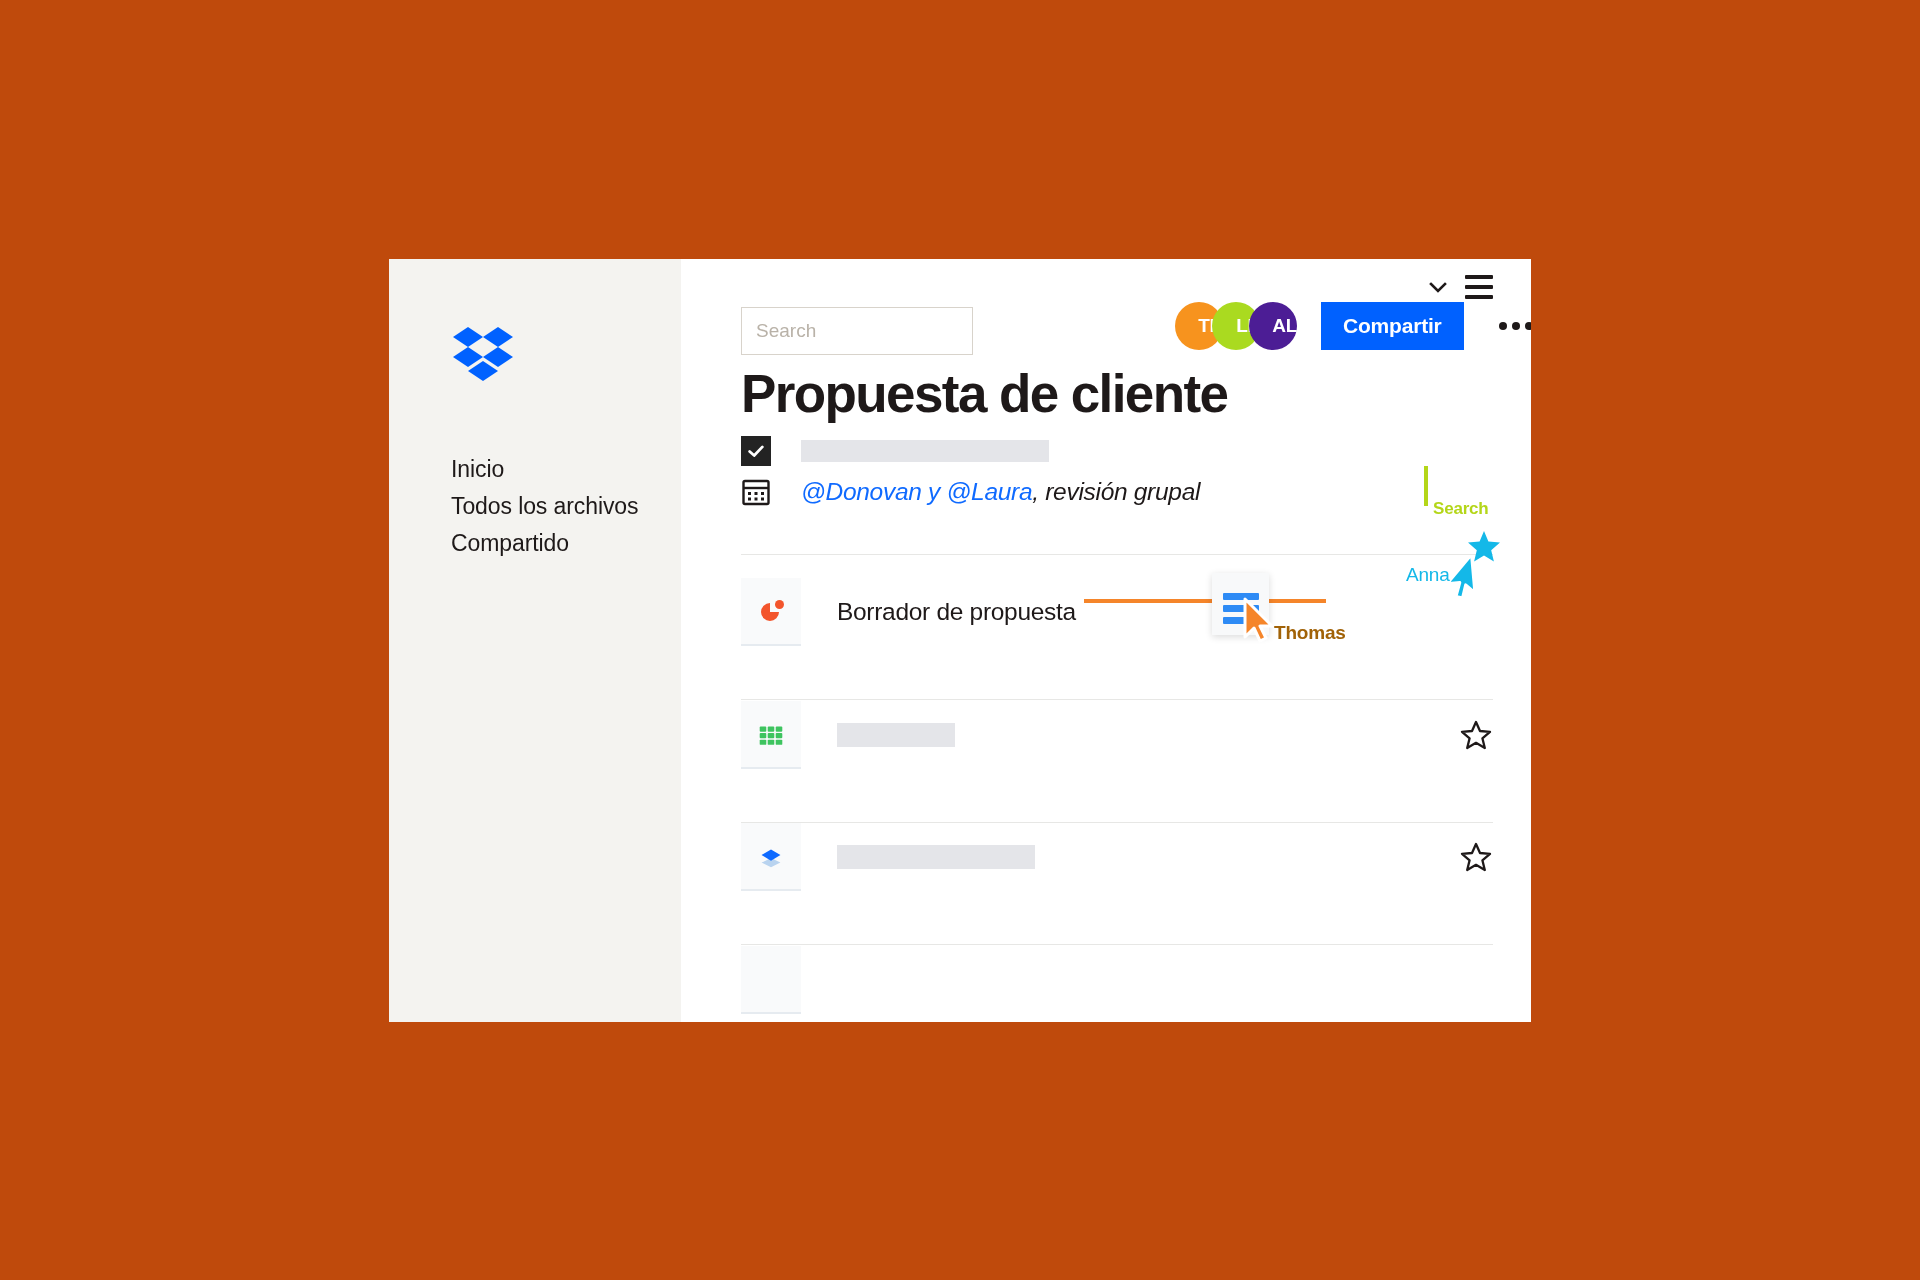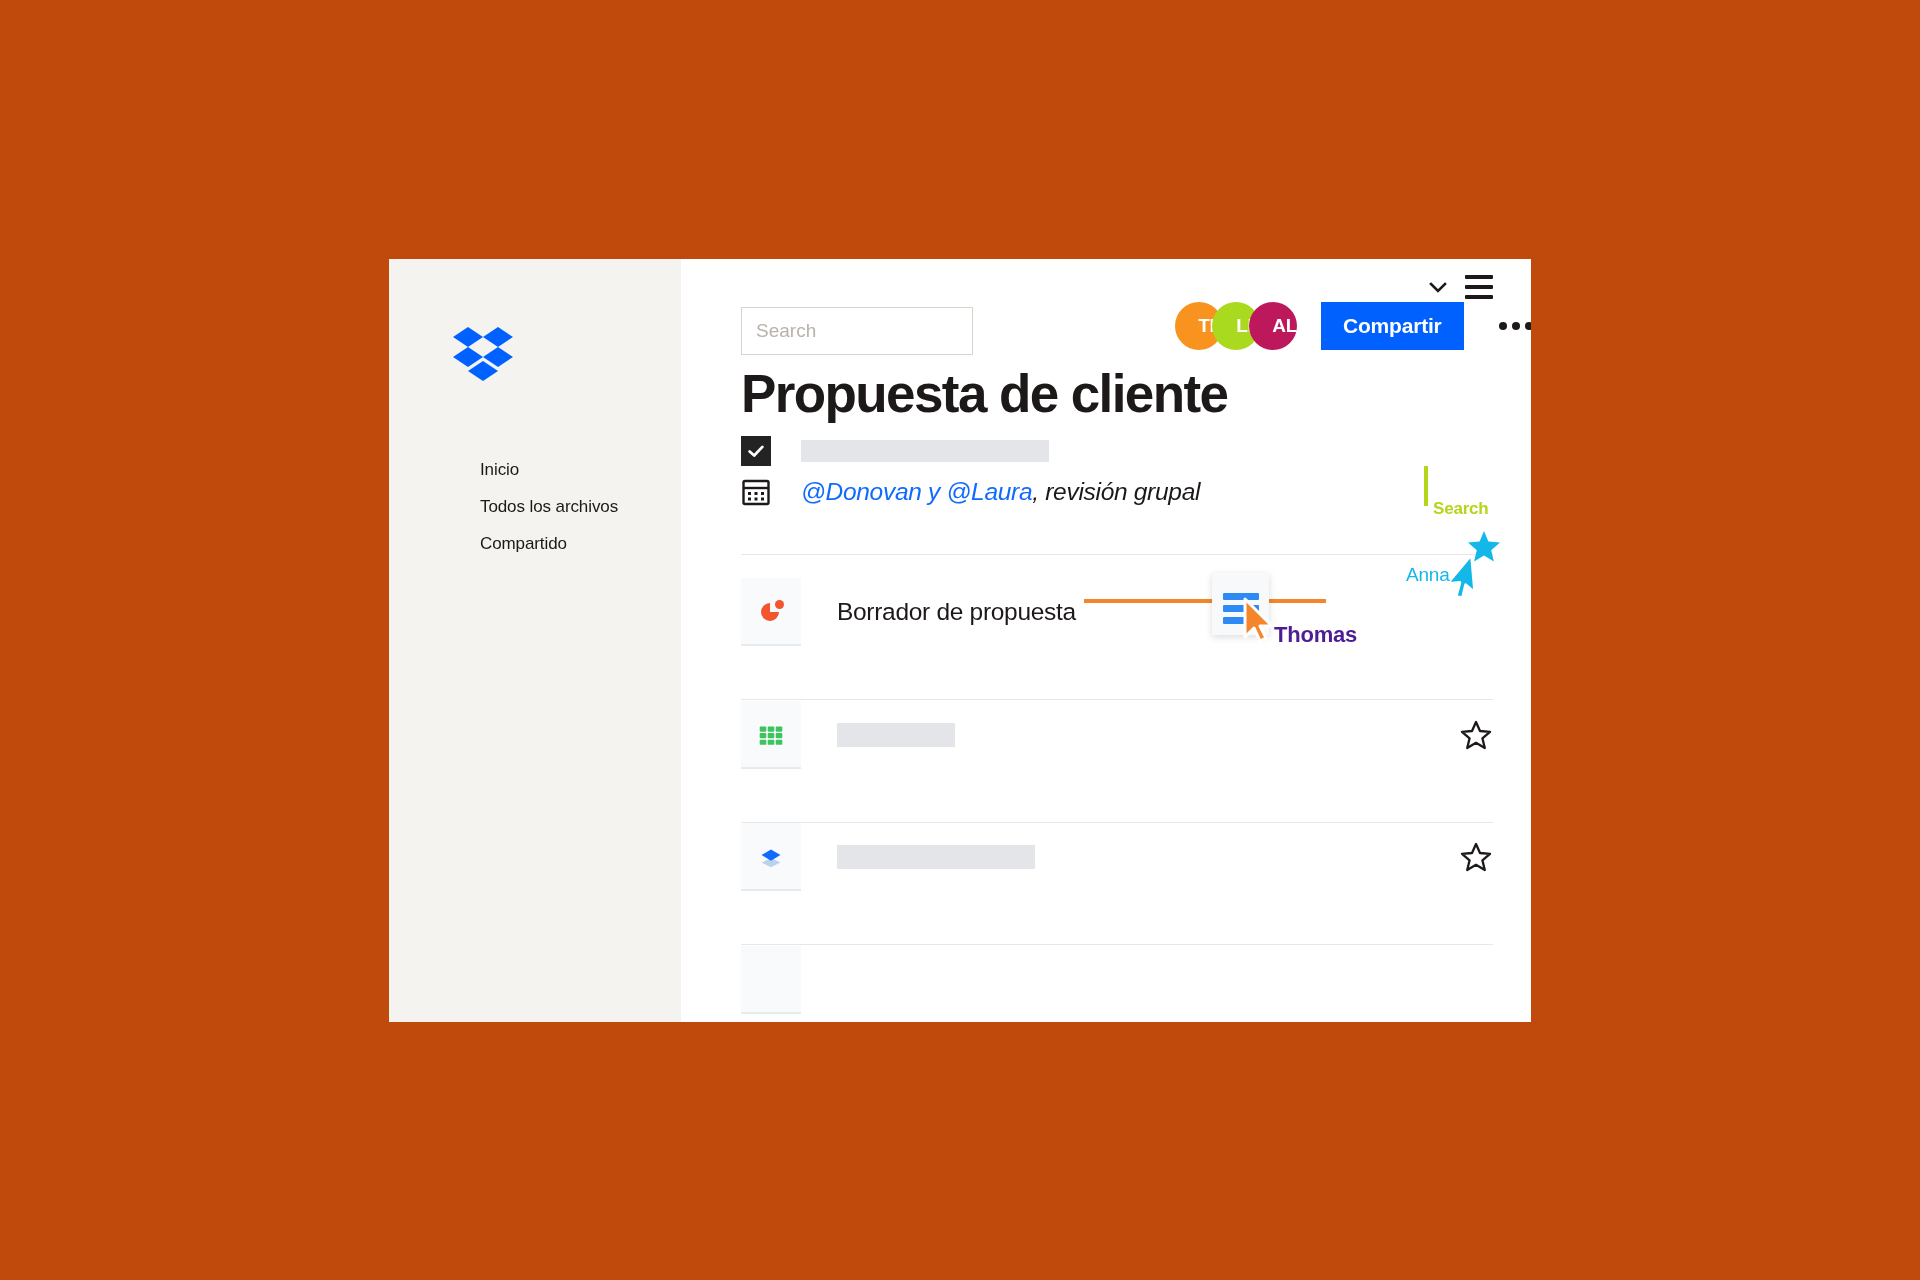--- a/index.html
+++ b/index.html
@@ -47,27 +47,26 @@
     width: 60px;
     height: 56px;
   }
   .nav {
     position: absolute;
     left: 62px;
     top: 192px;
     width: 220px;
   }
   .nav-item {
-    font-size: 17px;
+    font-size: 23px;
     line-height: 37px;
     color: #1e1919;
     letter-spacing: -0.1px;
     white-space: nowrap;
     cursor: pointer;
-    margin-left: 29px;
   }
 
   
   .main {
     position: relative;
     flex: 1 1 auto;
     background: #ffffff;
   }
 
   
@@ -354,23 +353,23 @@
     position: absolute;
     left: 560px;
     top: 338px;
     width: 36px;
     height: 48px;
   }
   .cursor-thomas-label {
     position: absolute;
     left: 593px;
     top: 363px;
-    font-size: 22px;
+    font-size: 19px;
     font-weight: 700;
-    color: #4c1d95;
+    color: #a16207;
     letter-spacing: -0.2px;
     white-space: nowrap;
   }
 
   
   .cursor-anna {
     position: absolute;
     left: 768px;
     top: 296px;
     width: 38px;
@@ -433,21 +432,21 @@
 
         <input class="search-box" type="text" placeholder="Search" style="">
 
         <div class="avatars">
           <div class="avatar" style="background:#f7931e">
             <span>TD</span>
           </div>
           <div class="avatar" style="background:#aada20">
             <span>LP</span>
           </div>
-          <div class="avatar" style="background:#be185d">
+          <div class="avatar" style="background:#4c1d95">
             <span>AL</span>
           </div>
         </div>
 
         <button class="share-btn">
           <span>Compartir</span>
         </button>
 
         <div class="more-btn">
           <i></i>

